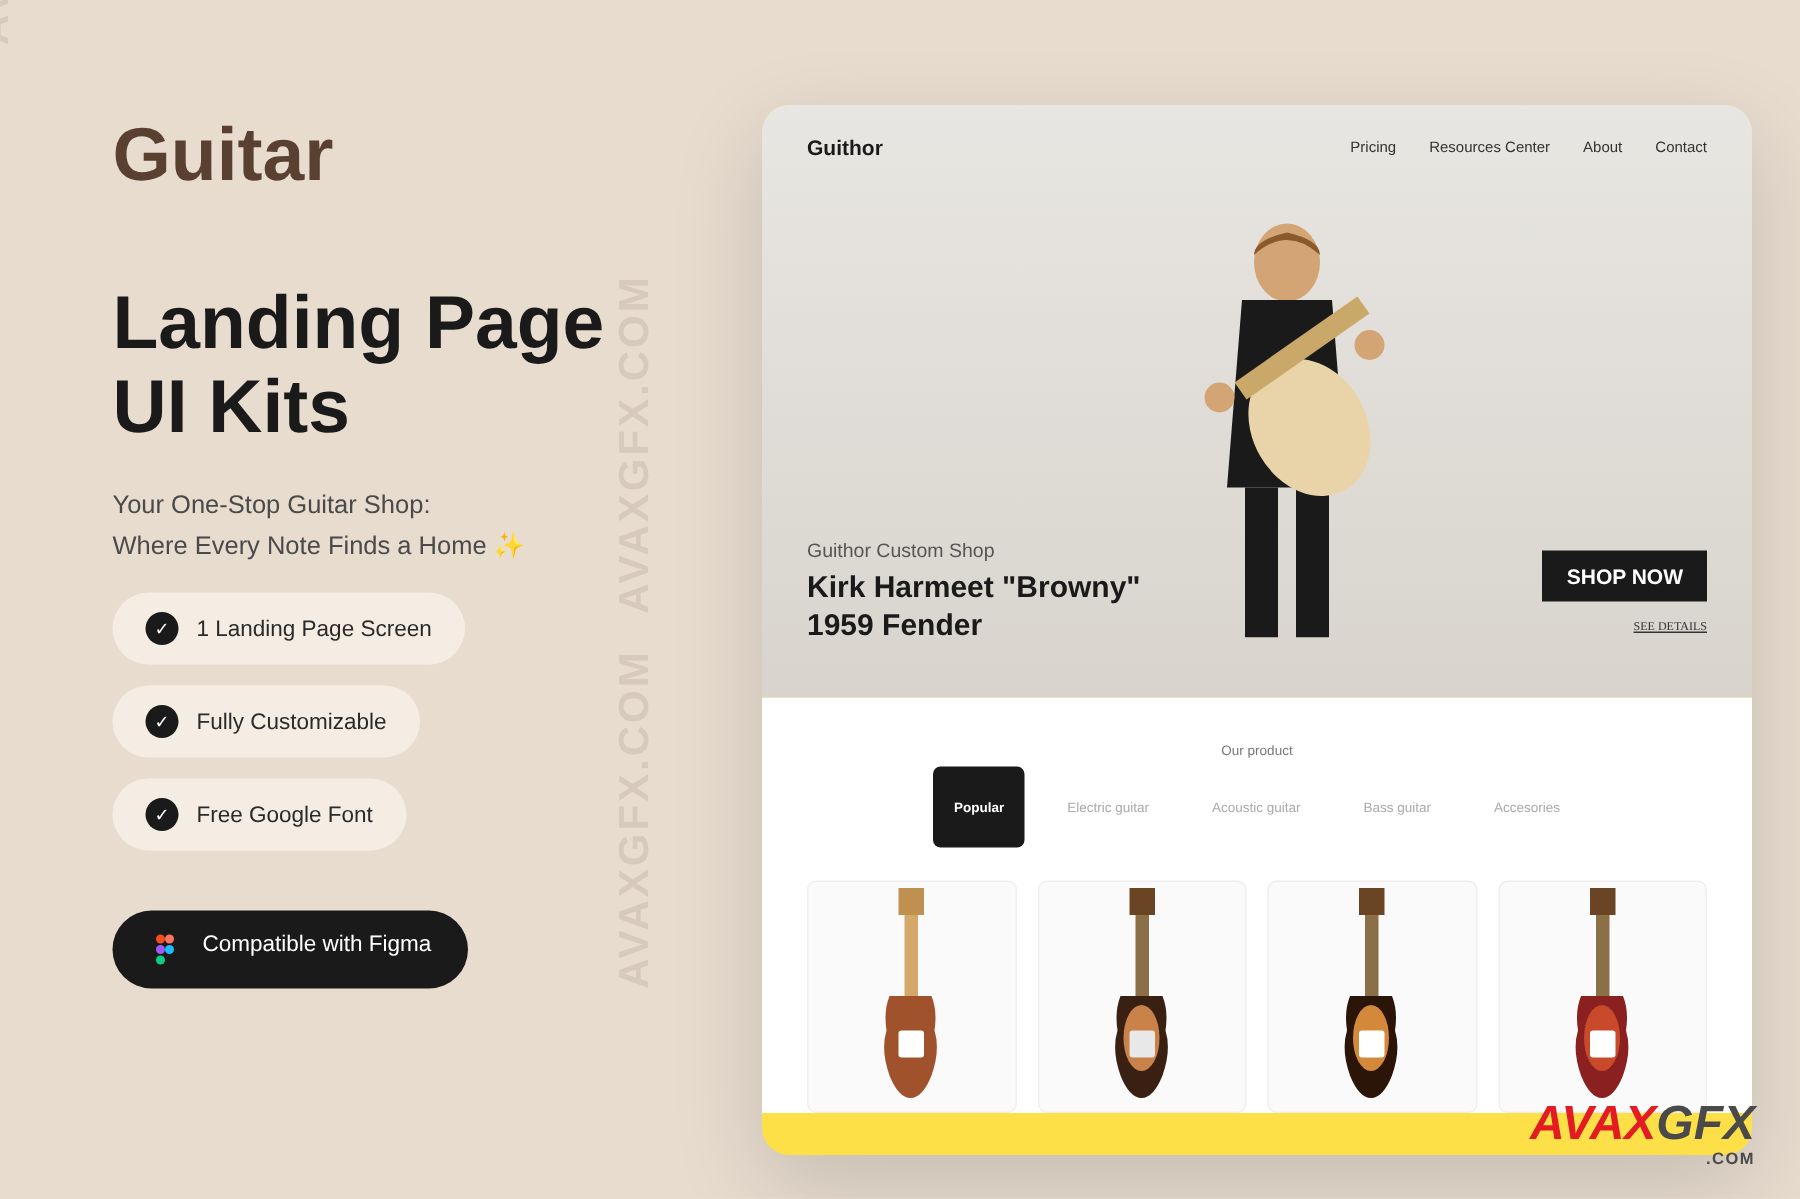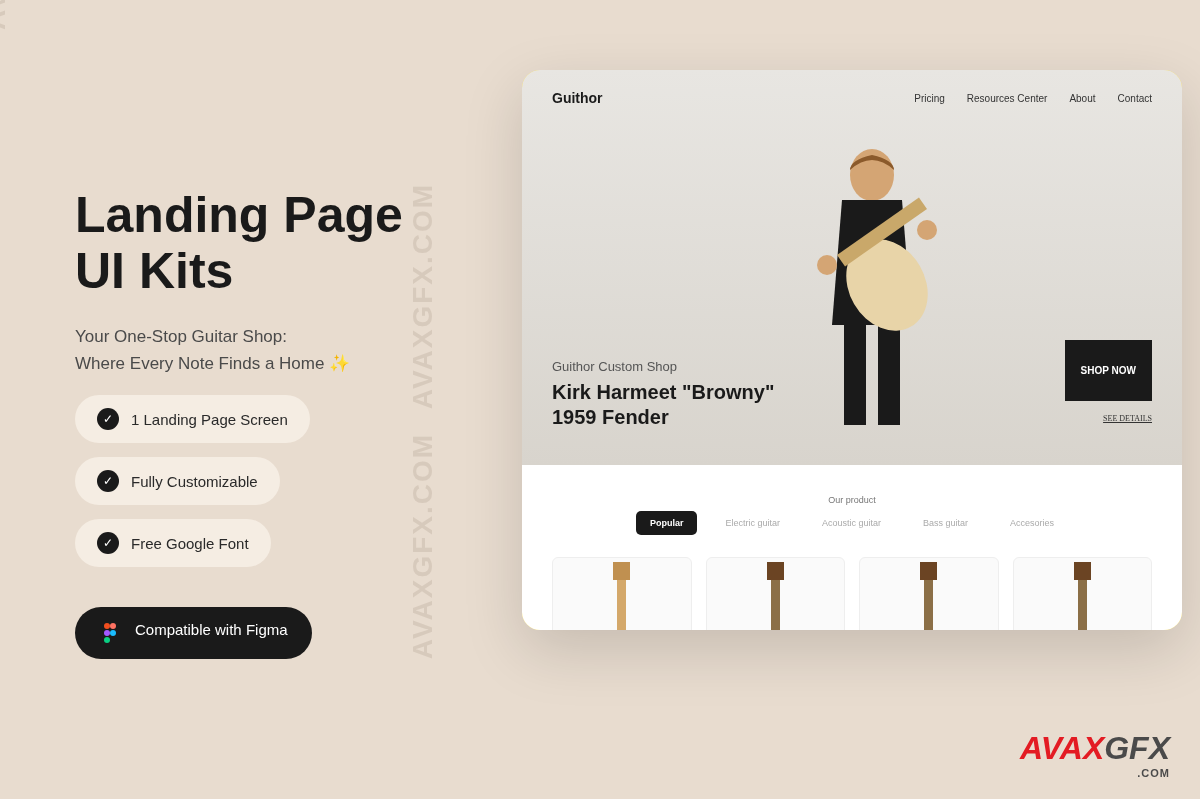--- a/index.html
+++ b/index.html
@@ -83,24 +83,24 @@
   color: #fff;
   font-weight: 500;
 }
 .figma-icon {
   width: 24px;
   height: 24px;
 }
 
 .preview {
   position: absolute;
-  right: 18px;
+  right: 32px;
   top: 70px;
   width: 660px;
-  height: 560px;
+  height: 700px;
   background: #fde047;
   border-radius: 18px;
   overflow: hidden;
   box-shadow: 0 20px 60px rgba(0,0,0,0.15);
 }
 
 .hero {
   position: relative;
   height: 395px;
   background: linear-gradient(180deg, #e8e6e2 0%, #d8d4cd 100%);
@@ -138,38 +138,38 @@
 
 .hero-cta {
   position: absolute;
   right: 30px;
   bottom: 40px;
   text-align: right;
 }
 .shop-btn {
   background: #1a1a1a;
   color: #fff;
-  font-size: 10px;
+  font-size: 14px;
   font-weight: 600;
-  padding: 25px 16px;
+  padding: 9px 16px;
   display: inline-block;
   margin-bottom: 6px;
 }
 .see-details { font-size: 8px; color: #333; text-decoration: underline; font-family: Liberation Serif, serif; }
 
 .products {
   padding: 30px 30px 0;
   text-align: center;
   background: #fff;
 }
 .products-eyebrow { font-size: 9px; color: #777; margin-bottom: 6px; }
 .products-title { font-size: 20px; font-weight: 800; color: #1a1a1a; margin-bottom: 22px; }
 
 .tabs { display: flex; gap: 14px; justify-content: center; margin-bottom: 22px; }
-.tab { font-size: 9px; color: #aaa; padding: 7px 14px; border-radius: 5px; }
+.tab { font-size: 9px; color: #aaa; padding: 22px 14px; border-radius: 5px; }
 .tab.active { background: #1a1a1a; color: #fff; font-weight: 600; }
 
 .product-grid { display: flex; gap: 14px; justify-content: center; }
 .product-card {
   width: 140px;
   height: 155px;
   background: #fafafa;
   border: 1px solid #eee;
   border-radius: 6px;
   display: flex;
@@ -192,21 +192,21 @@
 </style>
 </head>
 <body>
 
 <div class="watermark wm1">AVAXGFX.COM</div>
 <div class="watermark wm2">AVAXGFX.COM</div>
 <div class="watermark wm3">AVAXGFX.COM</div>
 
 <div class="left-panel">
   <h1 class="title">
-    <br>
+    <span class="brown">Guitar</span><br>
     <br>
     <span class="black">Landing Page</span><br>
     <span class="black">UI Kits</span>
   </h1>
   <p class="subtitle">
     <span>Your One-Stop Guitar Shop:</span><br>
     <span>Where Every Note Finds a Home ✨</span>
   </p>
   <div>
     <div class="pill">

